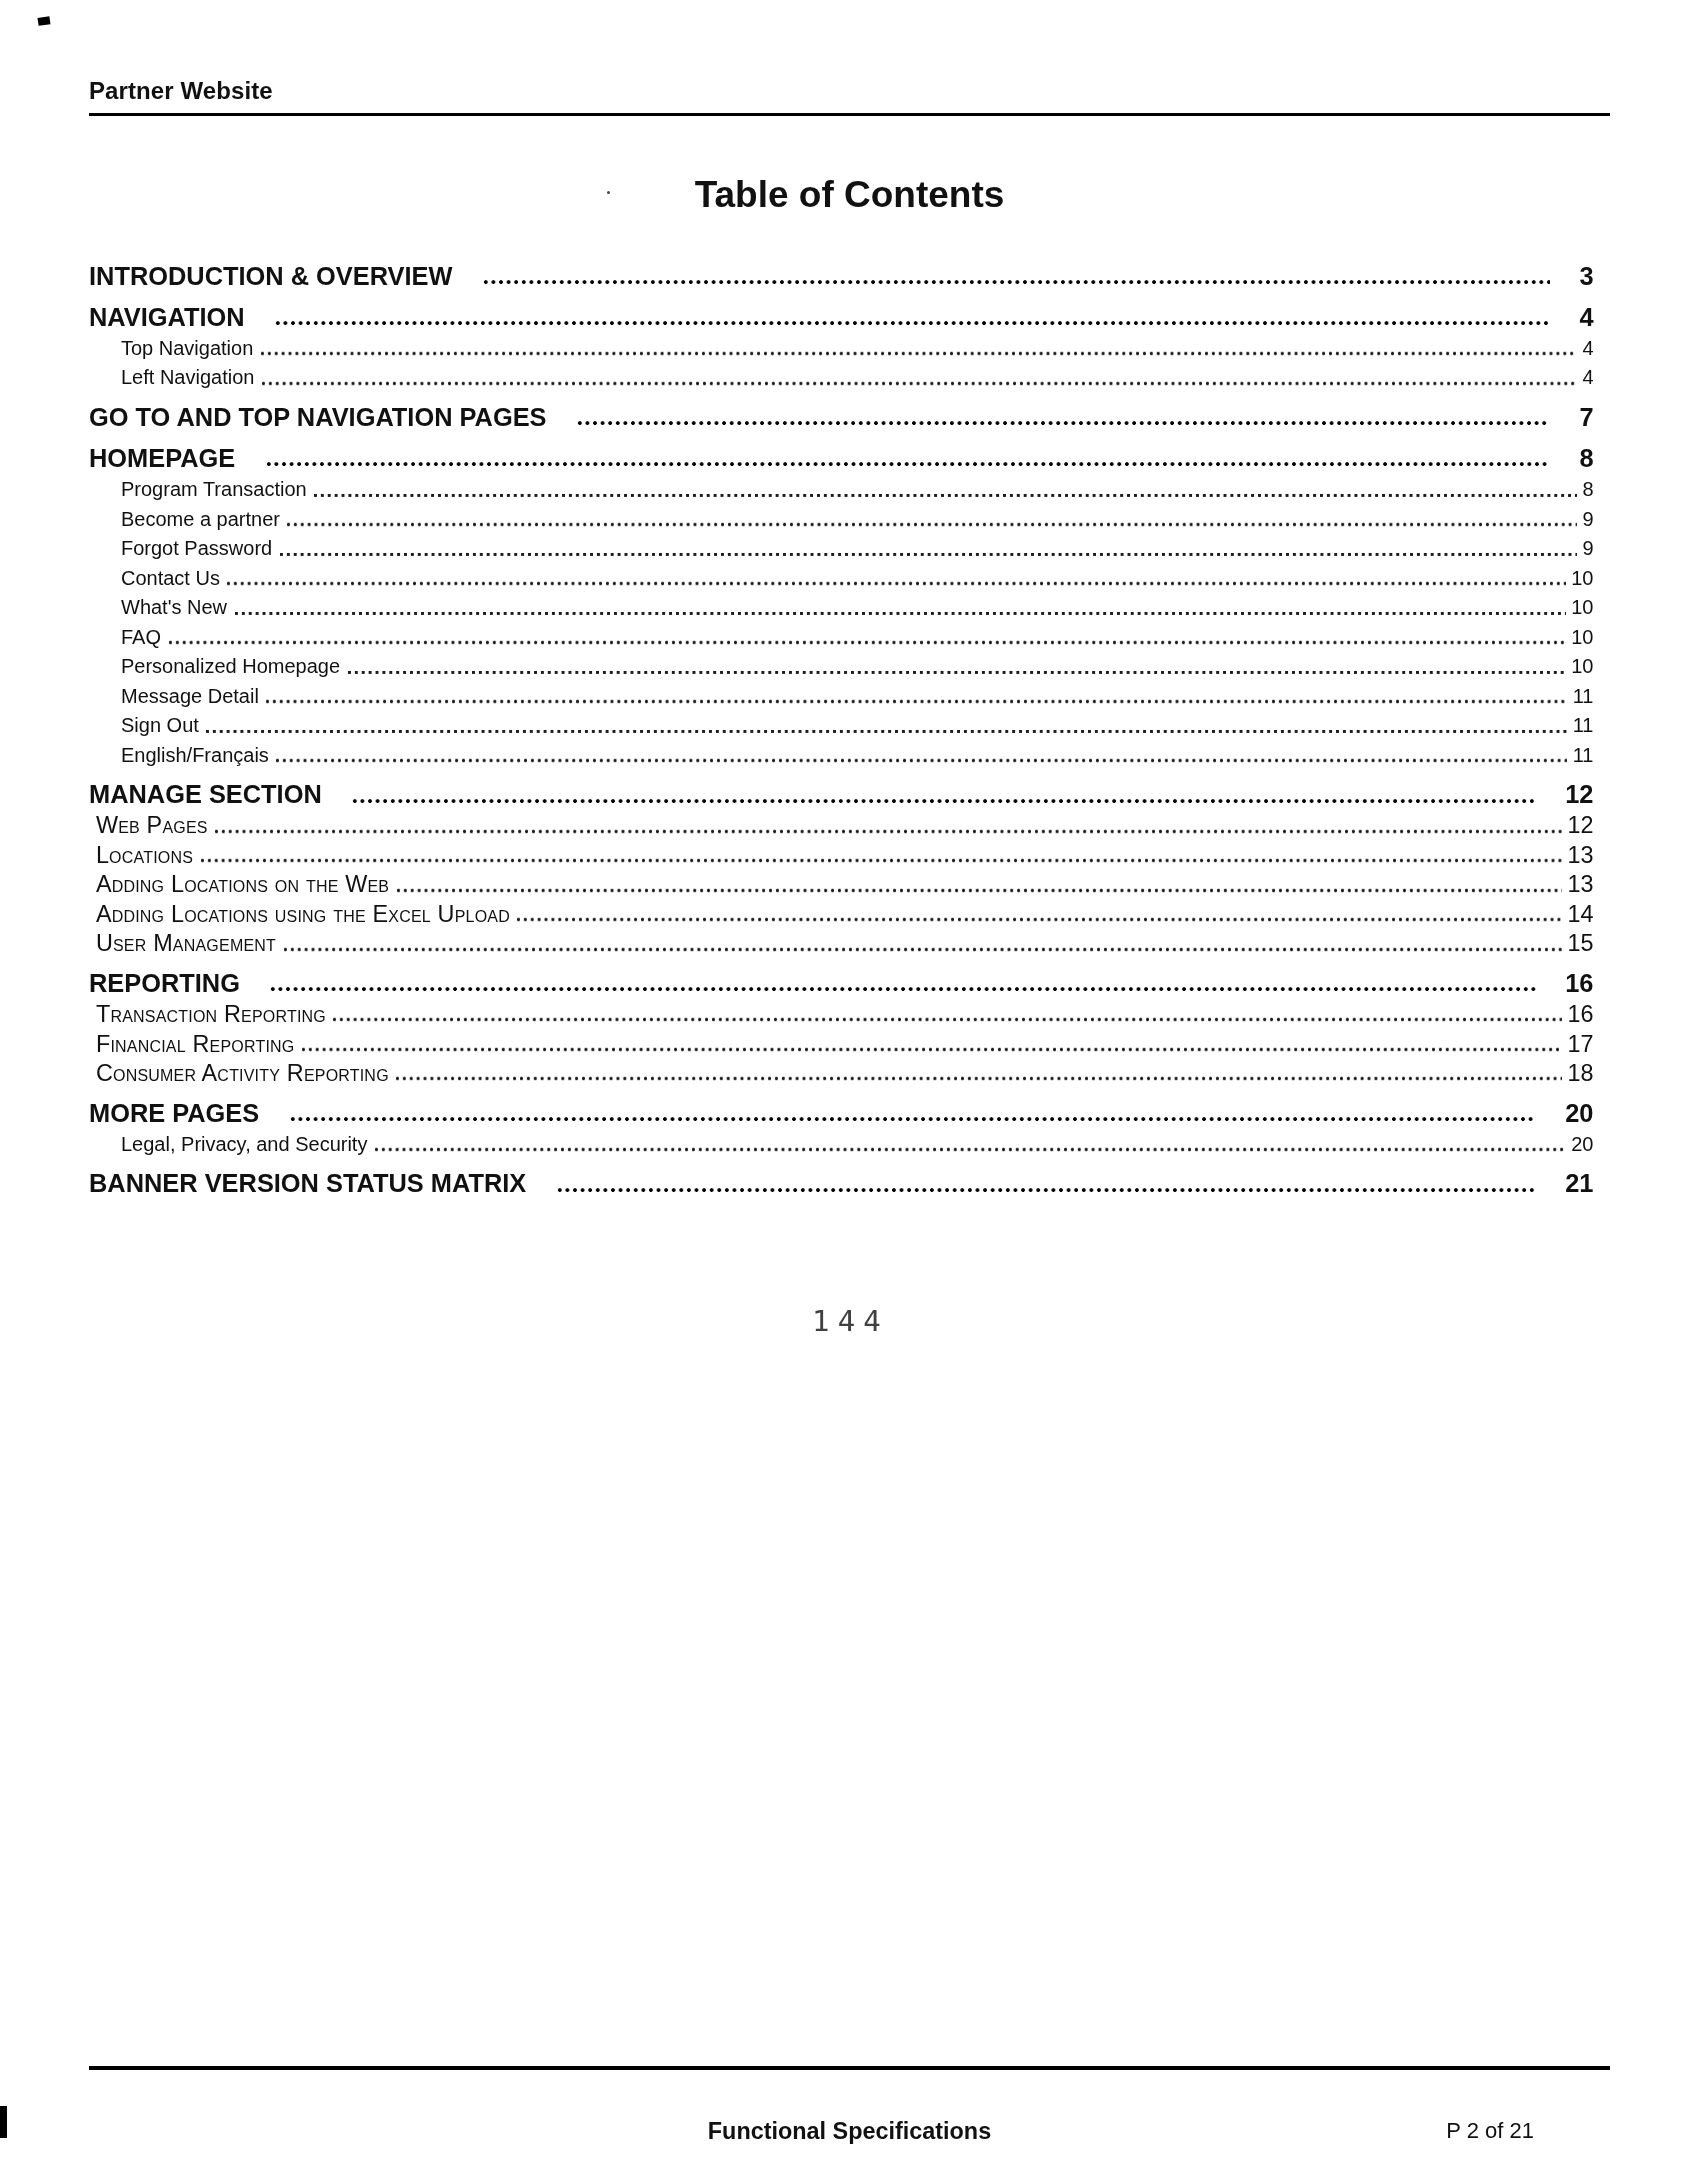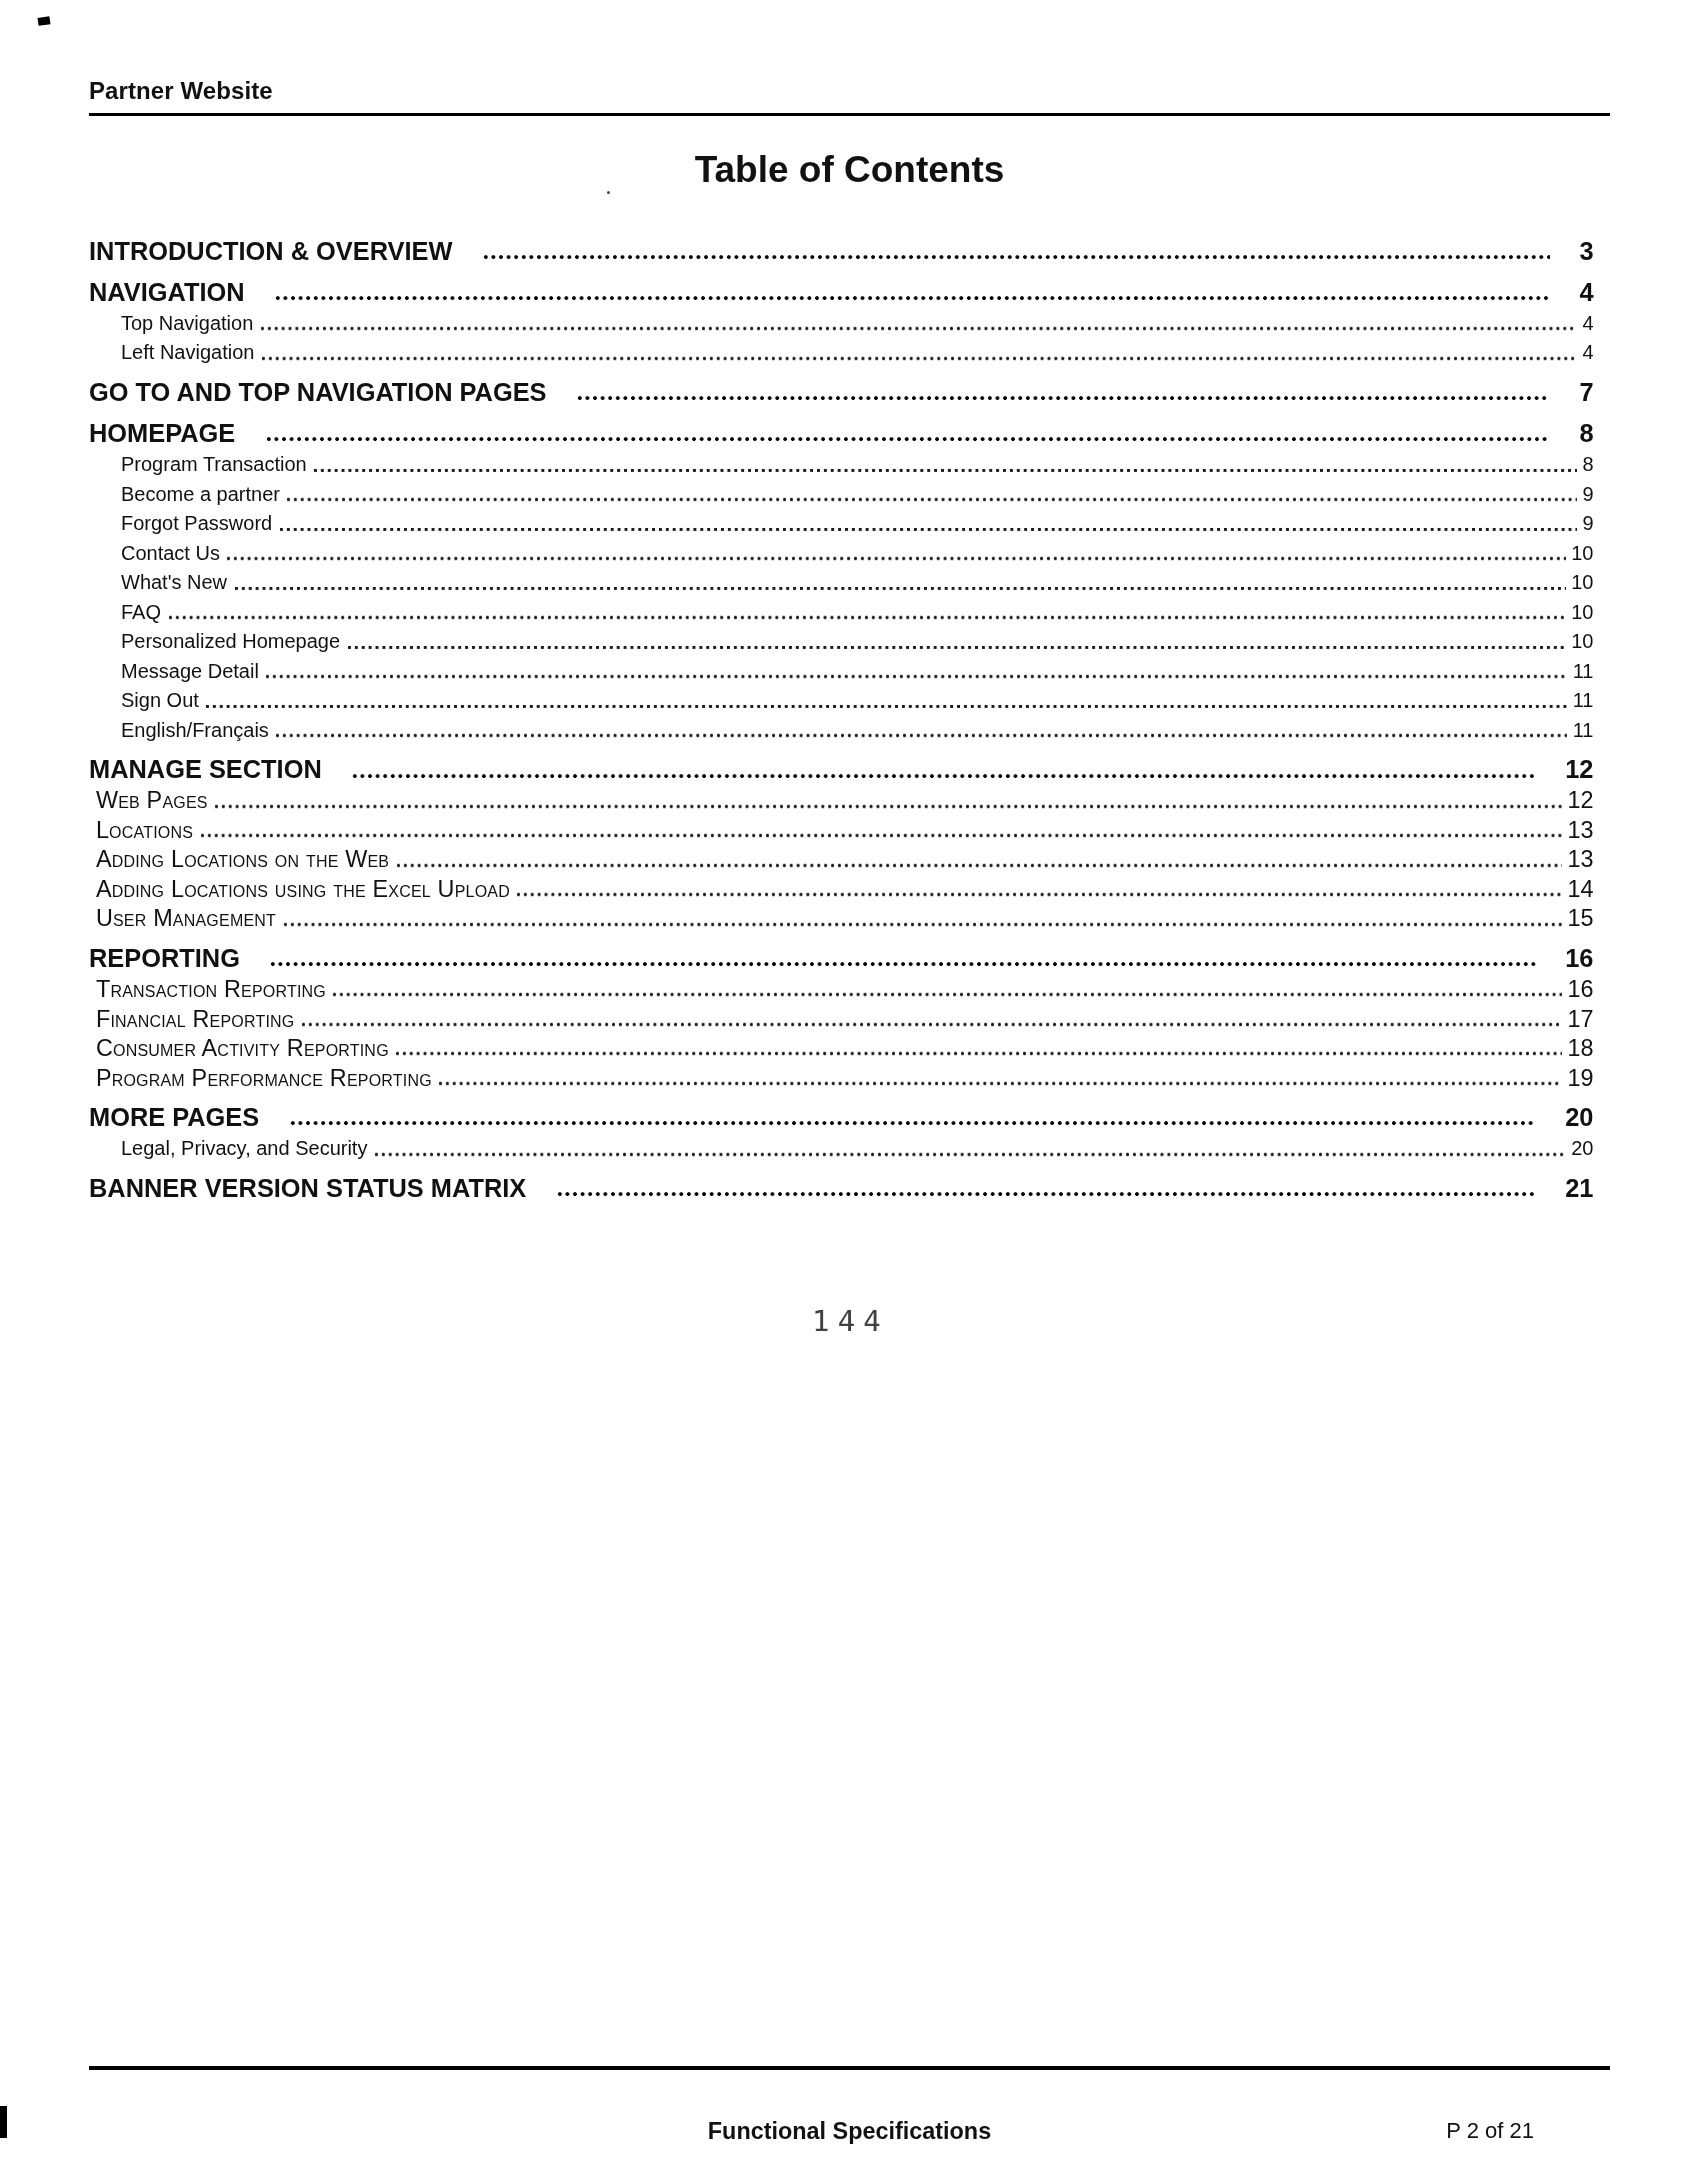--- a/index.html
+++ b/index.html
@@ -30,21 +30,21 @@
     letter-spacing: 0.1px;
   }
   .header-rule {
     margin-top: 6.9px;
     height: 2.7px;
     background: #000;
     width: 100%;
   }
   
   .page-title {
-    margin-top: 32px;
+    margin-top: 57px;
     text-align: center;
     font-size: 37px;
     font-weight: bold;
     line-height: 43px;
   }
   
   .toc {
     margin-top: 44px;
   }
   .toc-row {
@@ -304,25 +304,20 @@
     <span class="toc-dots"></span>
     <span class="toc-page">17</span>
   </div>
 
   <div class="toc-row sc">
     <span class="toc-label">Consumer Activity Reporting</span>
     <span class="toc-dots"></span>
     <span class="toc-page">18</span>
   </div>
 
-  <div class="toc-row sc">
-    <span class="toc-label">Program Performance Reporting</span>
-    <span class="toc-dots"></span>
-    <span class="toc-page">19</span>
-  </div>
 
   <div class="toc-row h1">
     <span class="toc-label">MORE PAGES</span>
     <span class="toc-dots"></span>
     <span class="toc-page">20</span>
   </div>
 
   <div class="toc-row sub">
     <span class="toc-label">Legal, Privacy, and Security</span>
     <span class="toc-dots"></span>

